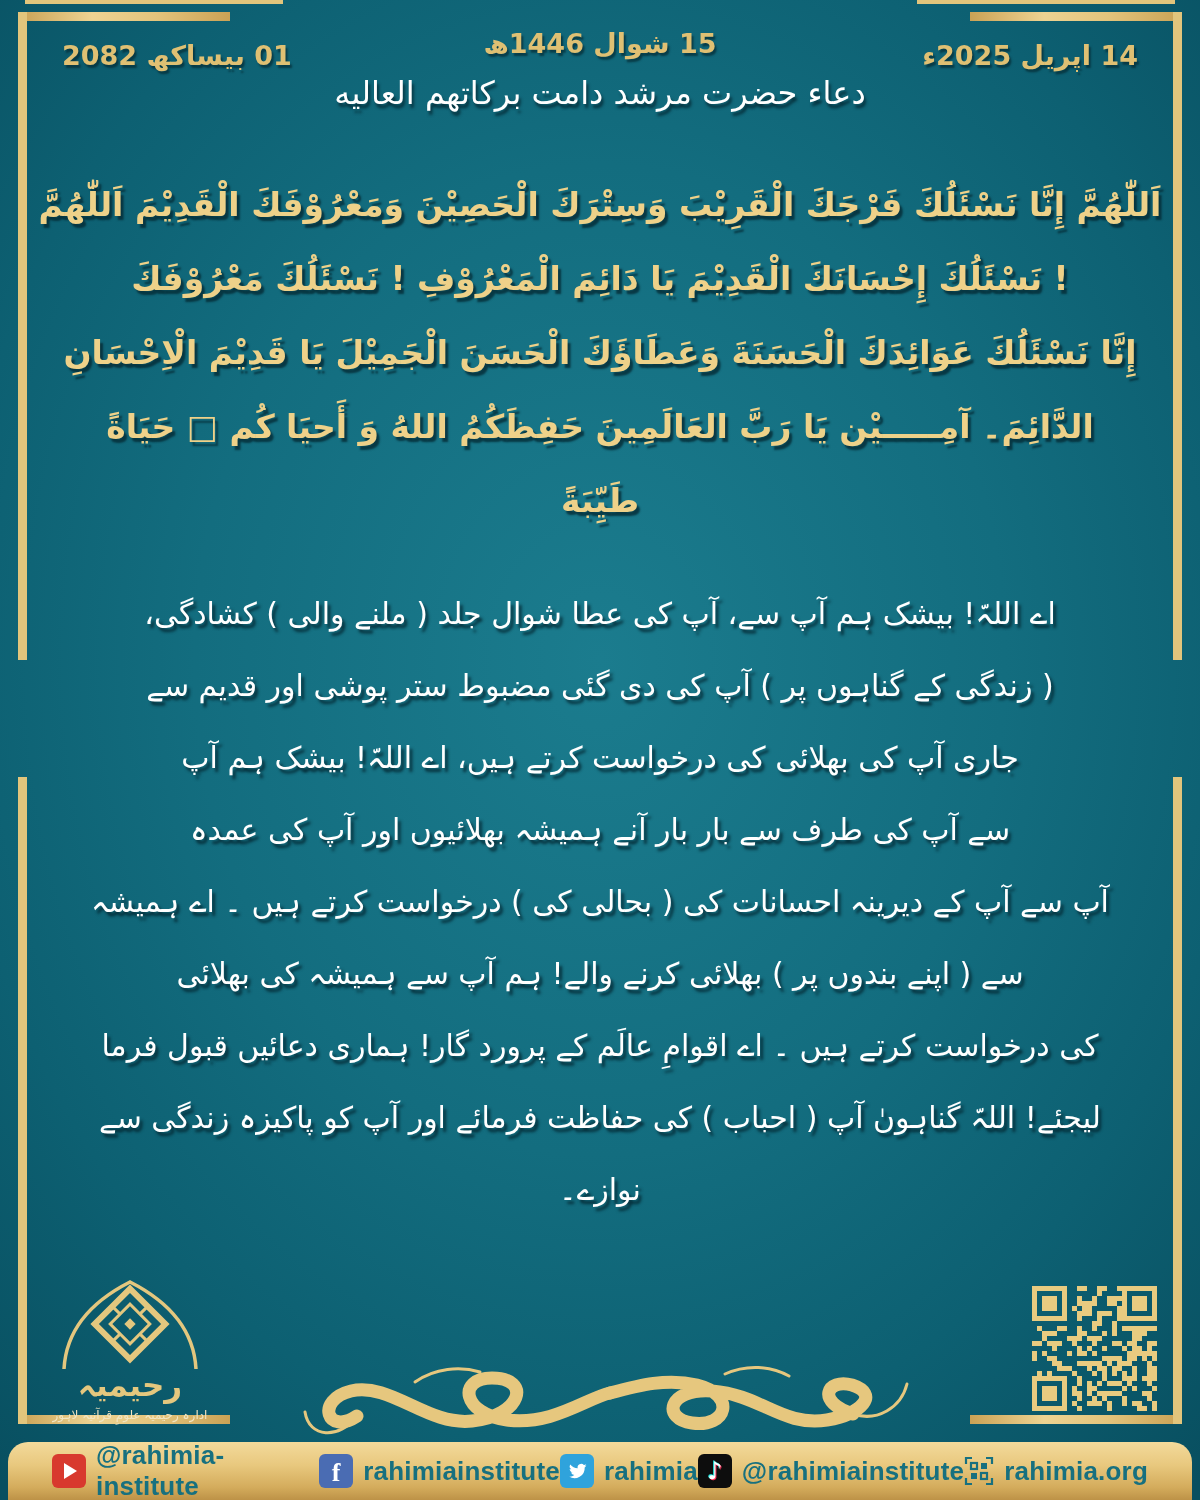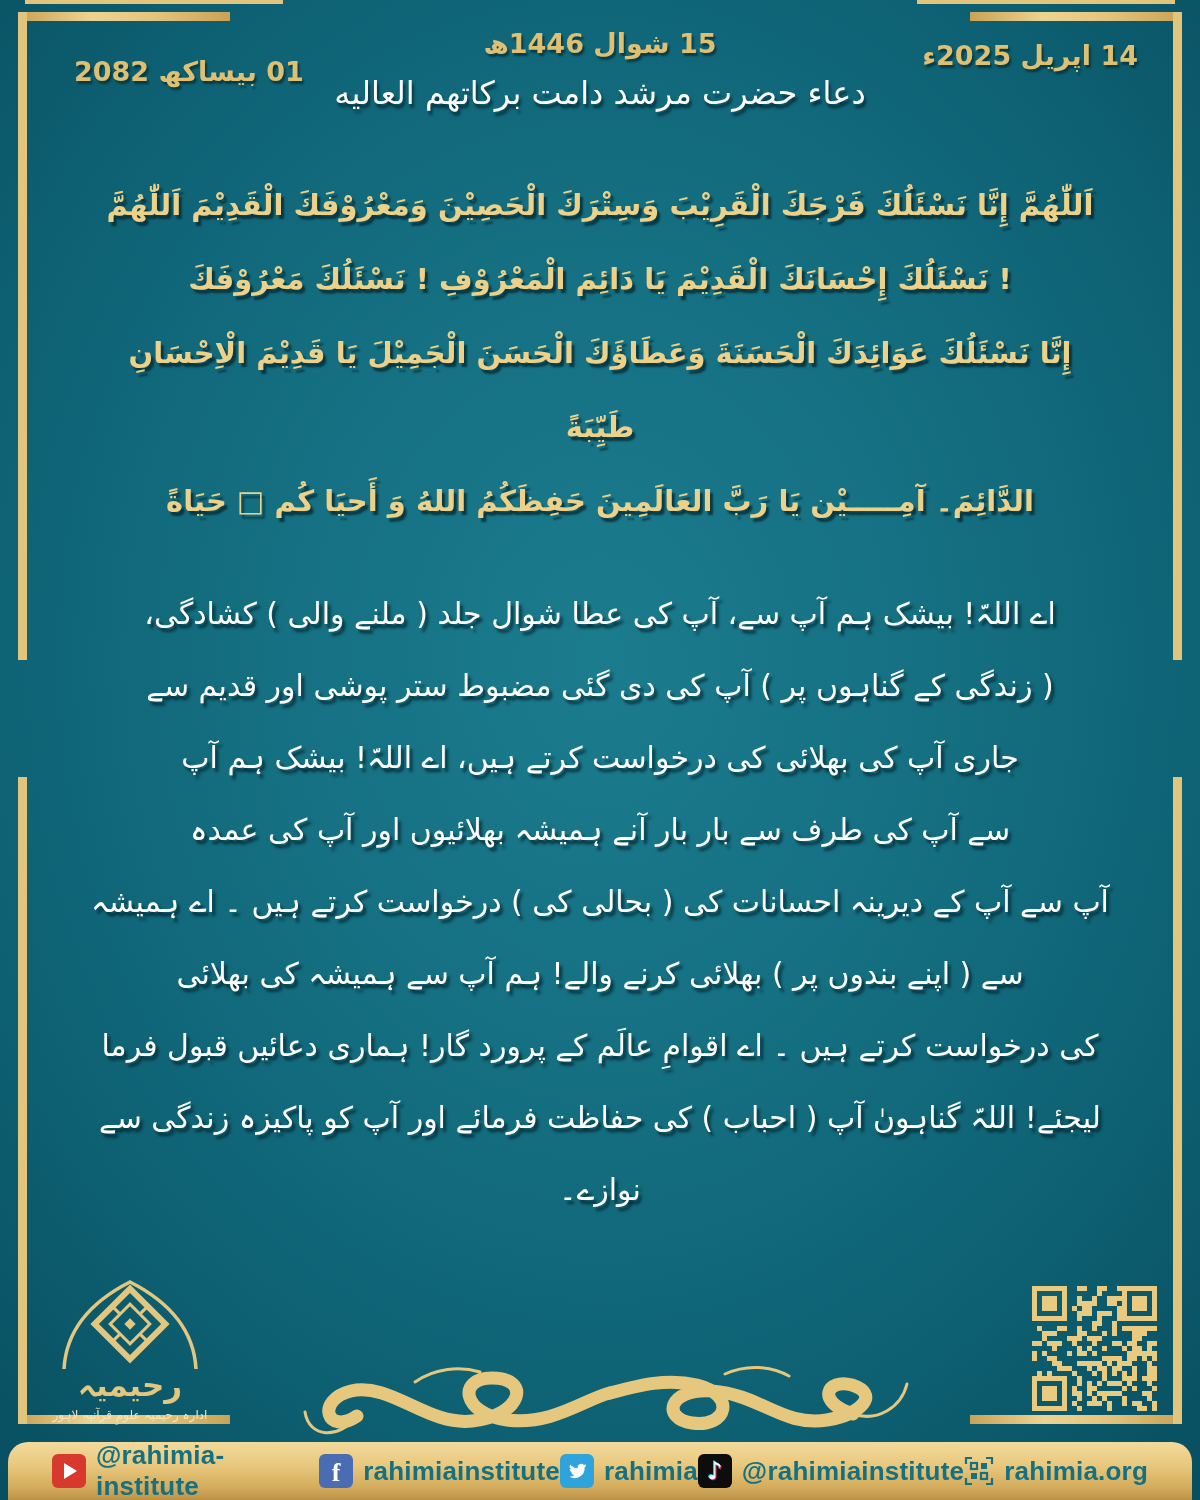--- a/index.html
+++ b/index.html
@@ -19,29 +19,29 @@
   .h-br{right:18px;top:1415px;width:212px;height:9px;}
   .v-tl{left:18px;top:12px;width:9px;height:648px;}
   .v-tr{right:18px;top:12px;width:9px;height:648px;}
   .v-bl{left:18px;top:777px;width:9px;height:647px;}
   .v-br{right:18px;top:777px;width:9px;height:647px;}
   .edge-l{left:25px;width:258px;}
   .edge-r{right:25px;width:258px;}
   
   .date{position:absolute;top:40px;color:#dfc073;font-size:27px;font-weight:bold;
         text-shadow:2px 3px 2px rgba(5,45,55,.75);white-space:nowrap;direction:rtl;}
-  .date-left{left:74px;margin-top:16px;}
+  .date-left{left:62px;}
   .date-right{right:62px;}
   .date-center{top:28px;left:0;right:0;text-align:center;}
   .main-title{position:absolute;top:74px;left:0;right:0;text-align:center;color:#ffffff;
         font-size:32px;font-weight:normal;direction:rtl;
         text-shadow:2px 4px 3px rgba(4,40,50,.85);}
   
   .arabic-block{position:absolute;top:168px;left:35px;right:35px;direction:rtl;text-align:center;}
-  .arabic-line{color:#eed189;font-size:29px;font-weight:bold;line-height:74px;white-space:nowrap;
+  .arabic-line{color:#eed189;font-size:33px;font-weight:bold;line-height:74px;white-space:nowrap;
         text-shadow:3px 4px 2px rgba(5,42,52,.8);}
   
   .urdu-block{position:absolute;top:578px;left:60px;right:60px;direction:rtl;text-align:center;}
   .urdu-line{color:#ffffff;font-size:30px;line-height:72px;white-space:nowrap;
         text-shadow:3px 4px 3px rgba(4,38,48,.85);}
   
   .logo{position:absolute;left:38px;top:1272px;width:184px;height:158px;}
   
   .flourish{position:absolute;left:295px;top:1352px;width:625px;height:95px;}
   
@@ -84,22 +84,22 @@
 
   <div class="date date-left">01 بیساکھ 2082</div>
   <div class="date date-center">15 شوال 1446ھ</div>
   <div class="date date-right">14 اپریل 2025ء</div>
   <div class="main-title">دعاء حضرت مرشد دامت برکاتهم العالیه</div>
 
   <div class="arabic-block">
     <div class="arabic-line">اَللّٰهُمَّ إِنَّا نَسْئَلُكَ فَرْجَكَ الْقَرِيْبَ وَسِتْرَكَ الْحَصِيْنَ وَمَعْرُوْفَكَ الْقَدِيْمَ اَللّٰهُمَّ</div>
     <div class="arabic-line">! نَسْئَلُكَ إِحْسَانَكَ الْقَدِيْمَ يَا دَائِمَ الْمَعْرُوْفِ ! نَسْئَلُكَ مَعْرُوْفَكَ</div>
     <div class="arabic-line">إِنَّا نَسْئَلُكَ عَوَائِدَكَ الْحَسَنَةَ وَعَطَاؤَكَ الْحَسَنَ الْجَمِيْلَ يَا قَدِيْمَ الْاِحْسَانِ</div>
+    <div class="arabic-line">الدَّائِمَ۔ آمِـــــيْن يَا رَبَّ العَالَمِينَ حَفِظَكُمُ اللهُ وَ أَحيَا كُم □ حَيَاةً</div>
     <div class="arabic-line">طَيِّبَةً</div>
-    <div class="arabic-line">الدَّائِمَ۔ آمِـــــيْن يَا رَبَّ العَالَمِينَ حَفِظَكُمُ اللهُ وَ أَحيَا كُم □ حَيَاةً</div>
   </div>
 
   <div class="urdu-block">
     <div class="urdu-line">اے اللہّ! بیشک ہم آپ سے، آپ کی عطا شوال جلد ( ملنے والی ) کشادگی،</div>
     <div class="urdu-line">( زندگی کے گناہوں پر ) آپ کی دی گئی مضبوط ستر پوشی اور قدیم سے</div>
     <div class="urdu-line">جاری آپ کی بھلائی کی درخواست کرتے ہیں، اے اللہّ! بیشک ہم آپ</div>
     <div class="urdu-line">سے آپ کی طرف سے بار بار آنے ہمیشہ بھلائیوں اور آپ کی عمدہ</div>
     <div class="urdu-line">آپ سے آپ کے دیرینہ احسانات کی ( بحالی کی ) درخواست کرتے ہیں ۔ اے ہمیشہ</div>
     <div class="urdu-line">سے ( اپنے بندوں پر ) بھلائی کرنے والے! ہم آپ سے ہمیشہ کی بھلائی</div>
     <div class="urdu-line">کی درخواست کرتے ہیں ۔ اے اقوامِ عالَم کے پرورد گار! ہماری دعائیں قبول فرما</div>

